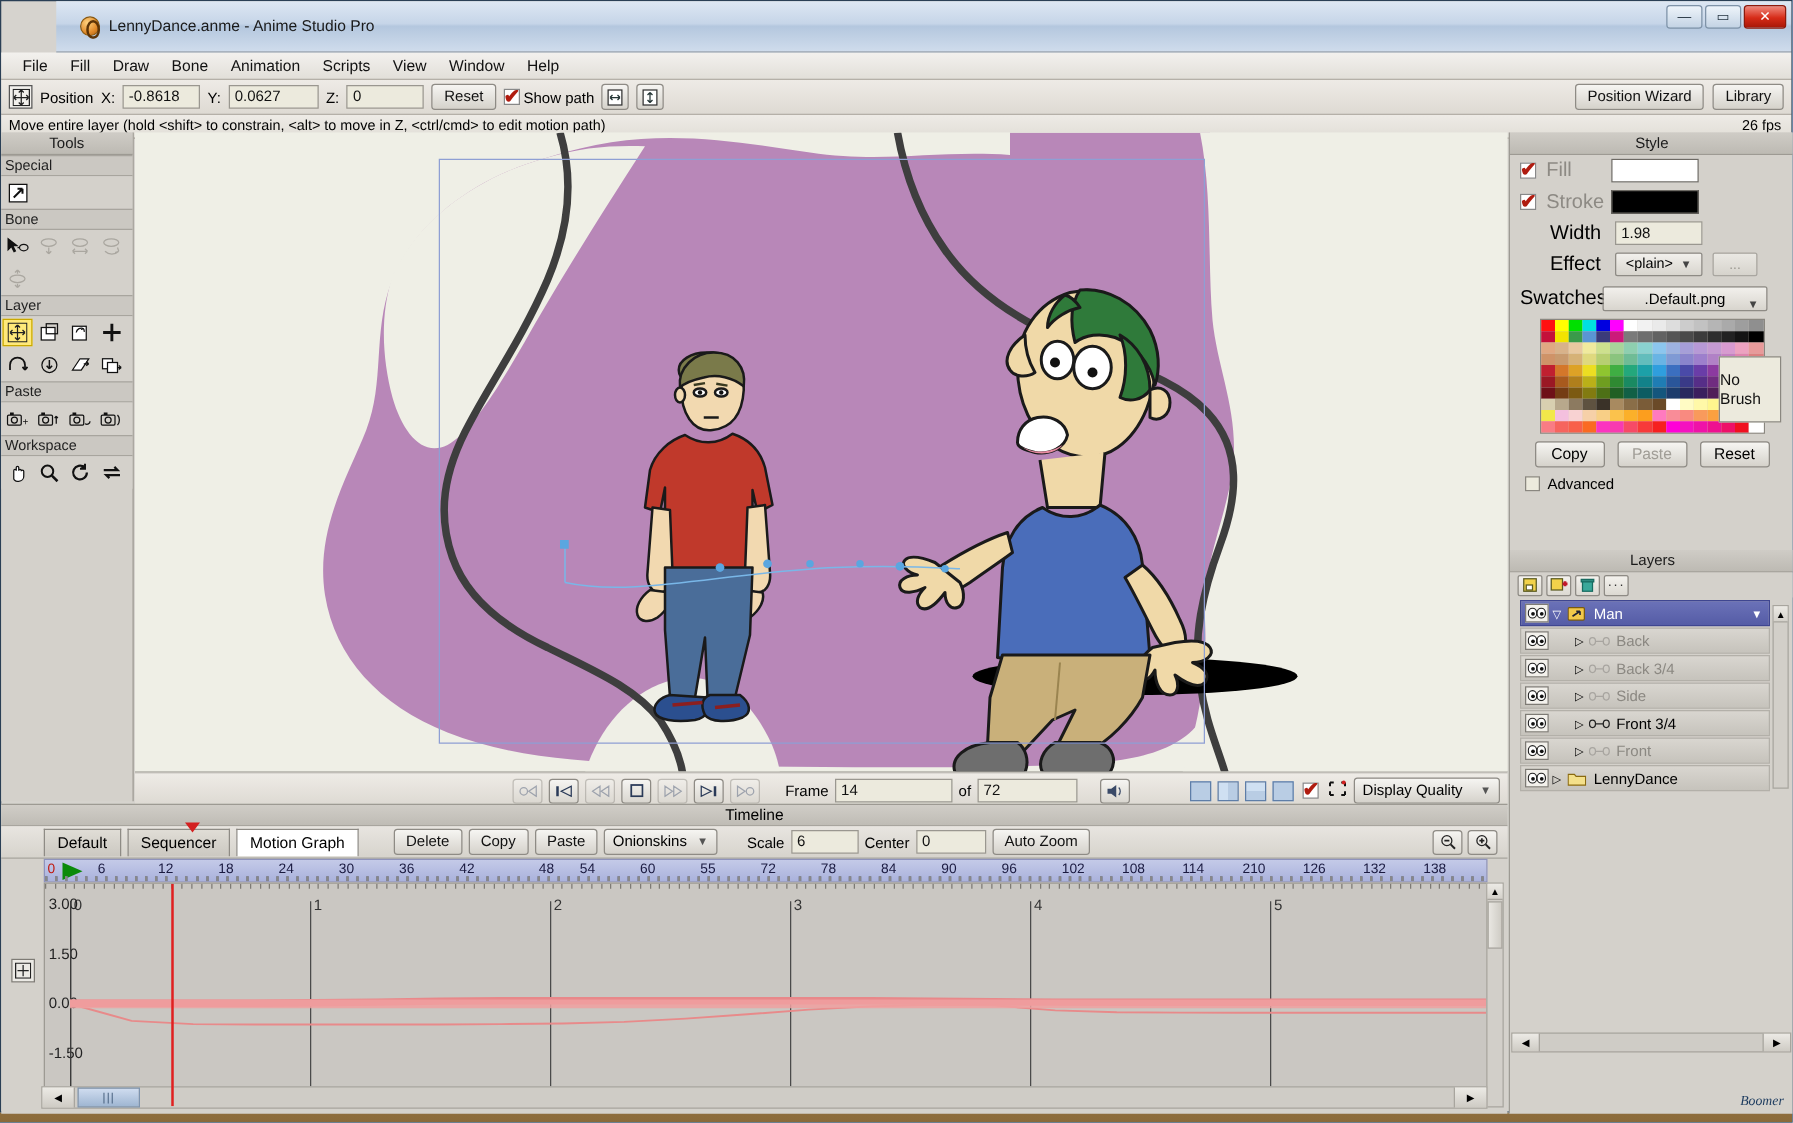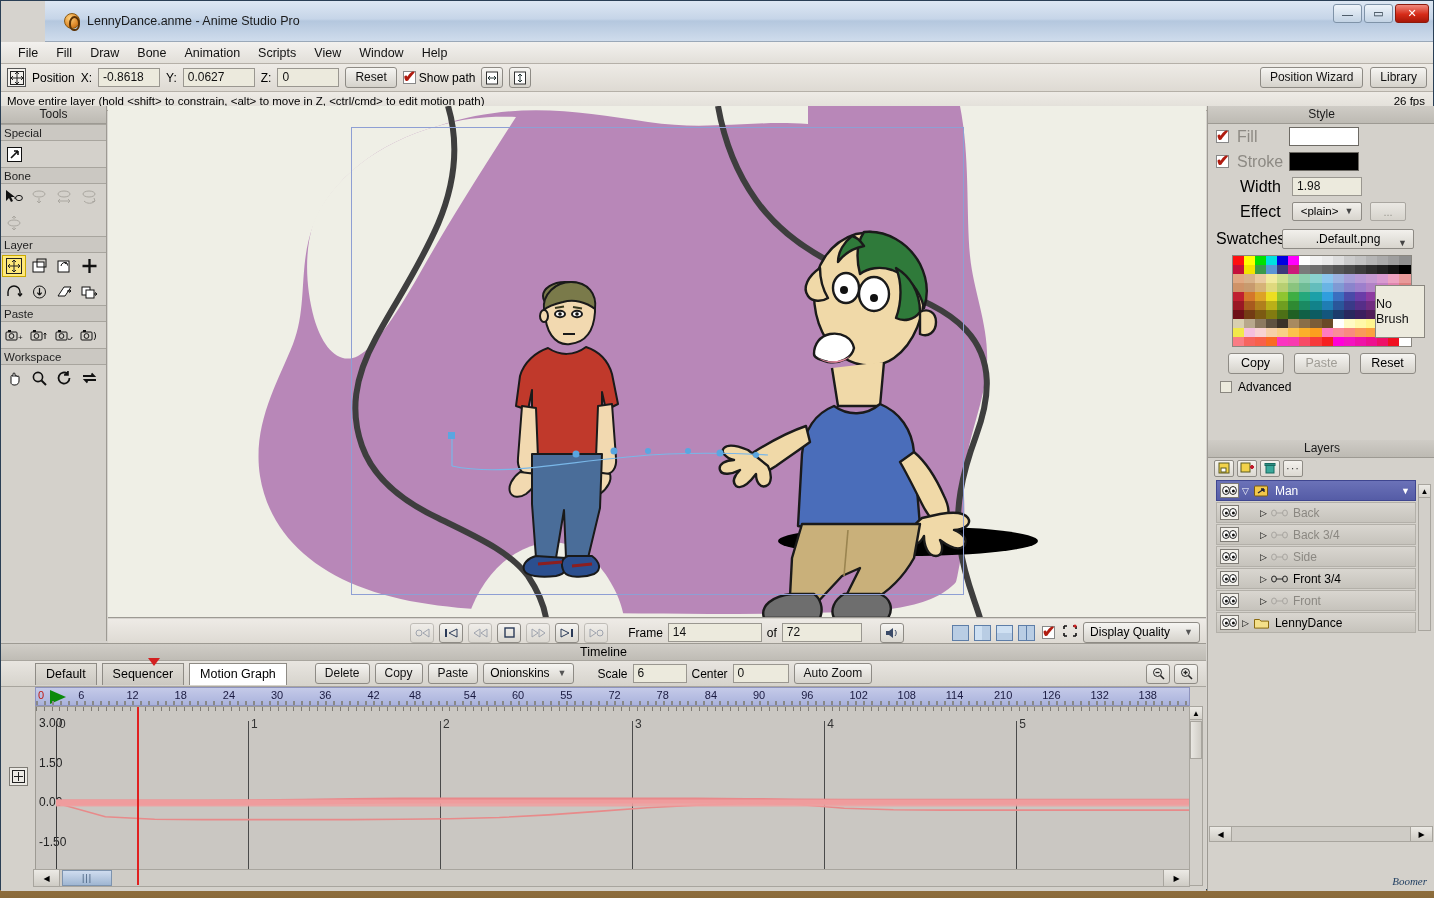--- a/index.html
+++ b/index.html
@@ -1121,21 +1121,21 @@
             <div class="tick" style="left: 313.3px;"></div>
             <div class="tick" style="left: 321.333px;"></div>
             <div class="tick" style="left: 329.367px;"></div>
             <div class="num" style="left: 331.4px;">42</div>
             <div class="tick" style="left: 337.4px;"></div>
             <div class="tick" style="left: 345.433px;"></div>
             <div class="tick" style="left: 353.467px;"></div>
             <div class="tick" style="left: 361.5px;"></div>
             <div class="tick" style="left: 369.533px;"></div>
             <div class="tick" style="left: 377.567px;"></div>
-            <div class="num" style="left: 373px;">48</div>
+            <div class="num" style="left: 395px;">48</div>
             <div class="tick" style="left: 385.6px;"></div>
             <div class="tick" style="left: 393.633px;"></div>
             <div class="tick" style="left: 401.667px;"></div>
             <div class="tick" style="left: 409.7px;"></div>
             <div class="tick" style="left: 417.733px;"></div>
             <div class="tick" style="left: 425.767px;"></div>
             <div class="num" style="left: 427.8px;">54</div>
             <div class="tick" style="left: 433.8px;"></div>
             <div class="tick" style="left: 441.833px;"></div>
             <div class="tick" style="left: 449.867px;"></div>

